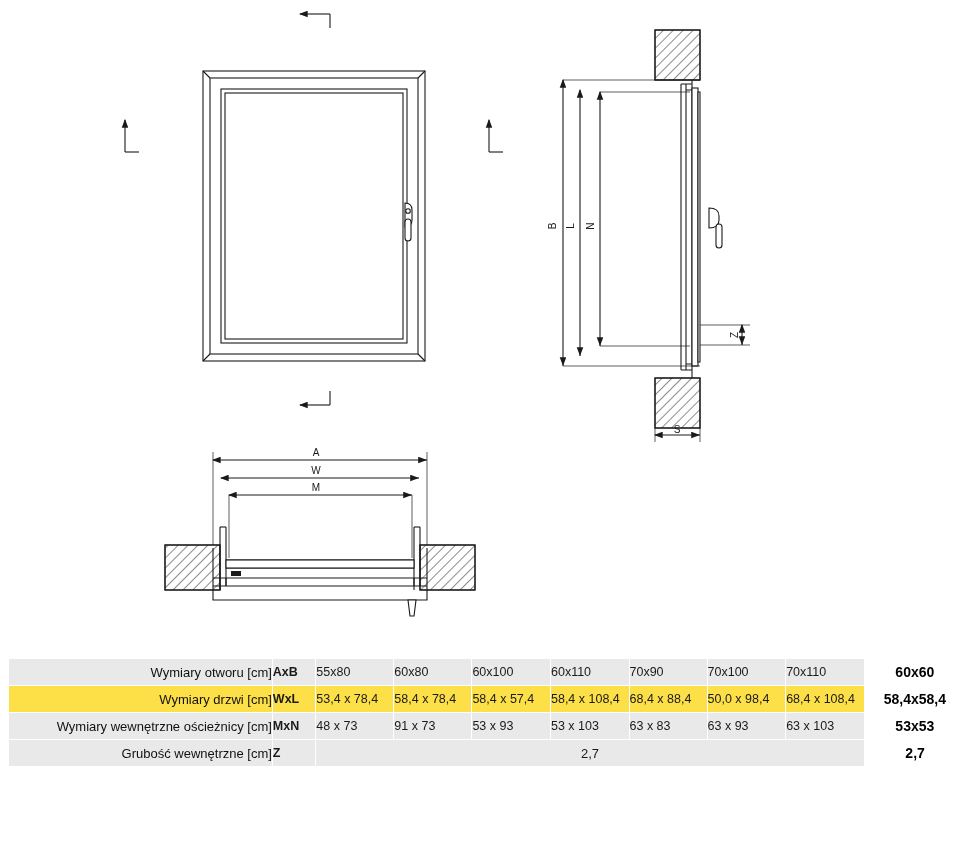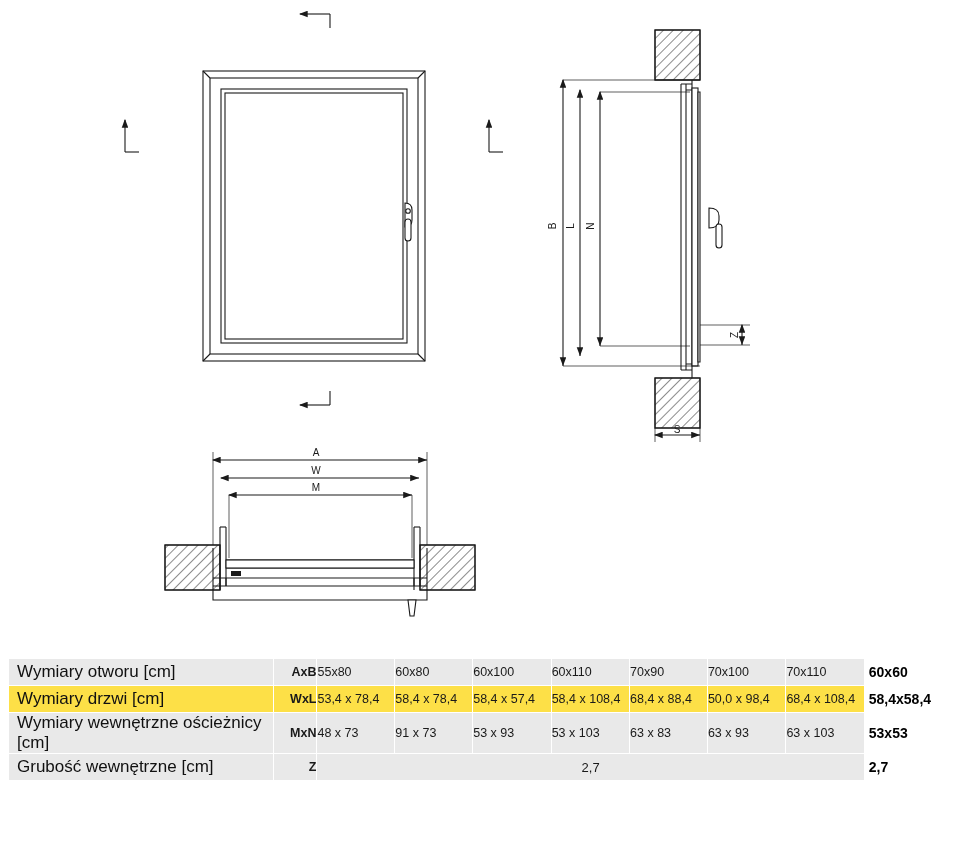--- a/index.html
+++ b/index.html
@@ -33,40 +33,41 @@
   .spec-table td {
     border: 1px solid #ffffff;
     padding: 0;
     height: 26px;
     vertical-align: middle;
   }
   .spec-table tr.odd td { background: #e9e9e9; }
   .spec-table tr.even td { background: #fde047; }
   .lbl {
     width: 272px;
-    text-align: left;
+    text-align: right;
     padding-left: 8px !important;
-    font-size: 17px;
+    font-size: 13px;
     color: #111;
   }
   .sym {
     width: 44px;
-    text-align: right;
+    text-align: left;
     font-weight: bold;
     font-size: 12.5px;
   }
   .val {
     width: 81px;
     text-align: left;
     font-size: 12.5px;
   }
   .hl {
     background: #ffffff !important;
     border: none !important;
     font-weight: bold;
+    text-align: center;
     font-size: 14px;
     width: 95px;
     color: #000;
     padding-left: 4px !important;
   }
   .span-cell {
     text-align: center;
     font-weight: bold;
     font-size: 13px;
   }

